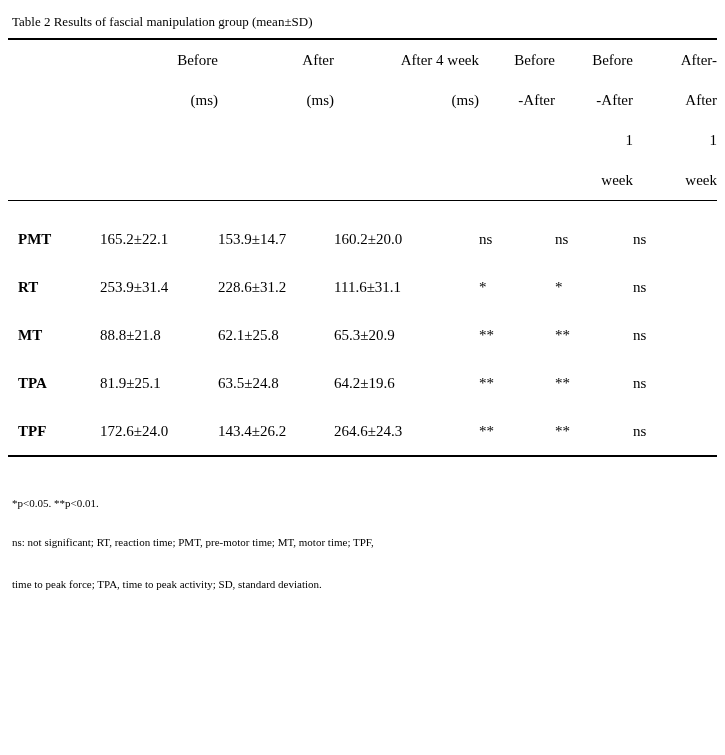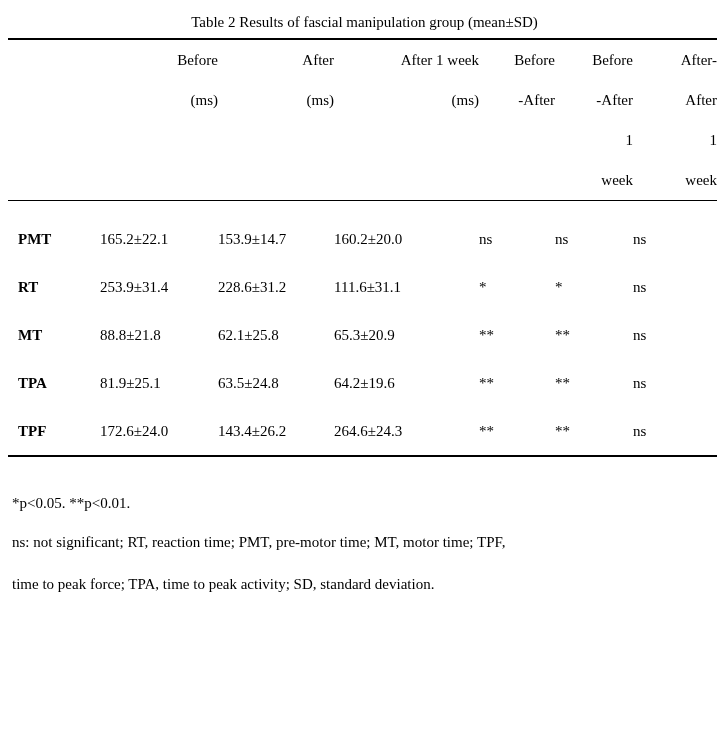--- a/index.html
+++ b/index.html
@@ -15,25 +15,24 @@
     -webkit-font-smoothing: antialiased;
   }
   .page {
     width: 725px;
     height: 755px;
     position: relative;
     box-sizing: border-box;
     padding: 10px 8px 0 8px;
   }
   .table-caption {
-    font-size: 15px;
+    font-size: 13px;
     line-height: 20px;
     padding: 2px 0 6px 4px;
     white-space: nowrap;
-    text-align: center;
   }
   table.tbl {
     width: 709px;
     border-collapse: collapse;
     table-layout: fixed;
   }
   table.tbl td, table.tbl th {
     padding: 0;
     margin: 0;
     font-weight: normal;
@@ -71,21 +70,21 @@
     font-weight: bold;
   }
   .spacer-row td {
     height: 14px;
     line-height: 14px;
   }
   .notes {
     padding: 14px 4px 0 4px;
   }
   .note-line {
-    font-size: 15px;
+    font-size: 11px;
     line-height: 42px;
     white-space: nowrap;
   }
   .note-line.first {
     line-height: 36px;
   }
   
   col.c0 { width: 92px; }
   col.c1 { width: 118px; }
   col.c2 { width: 116px; }
@@ -109,21 +108,21 @@
         <col class="c3">
         <col class="c4">
         <col class="c5">
         <col class="c6">
     </colgroup>
     <tbody>
       <tr class="rule-top">
         <td class="hdr-cell left"></td>
         <td class="hdr-cell">Before</td>
         <td class="hdr-cell">After</td>
-        <td class="hdr-cell">After 1 week</td>
+        <td class="hdr-cell">After 4 week</td>
         <td class="hdr-cell">Before</td>
         <td class="hdr-cell">Before</td>
         <td class="hdr-cell">After-</td>
       </tr>
       <tr>
         <td class="hdr-cell left"></td>
         <td class="hdr-cell">(ms)</td>
         <td class="hdr-cell">(ms)</td>
         <td class="hdr-cell">(ms)</td>
         <td class="hdr-cell">-After</td>

